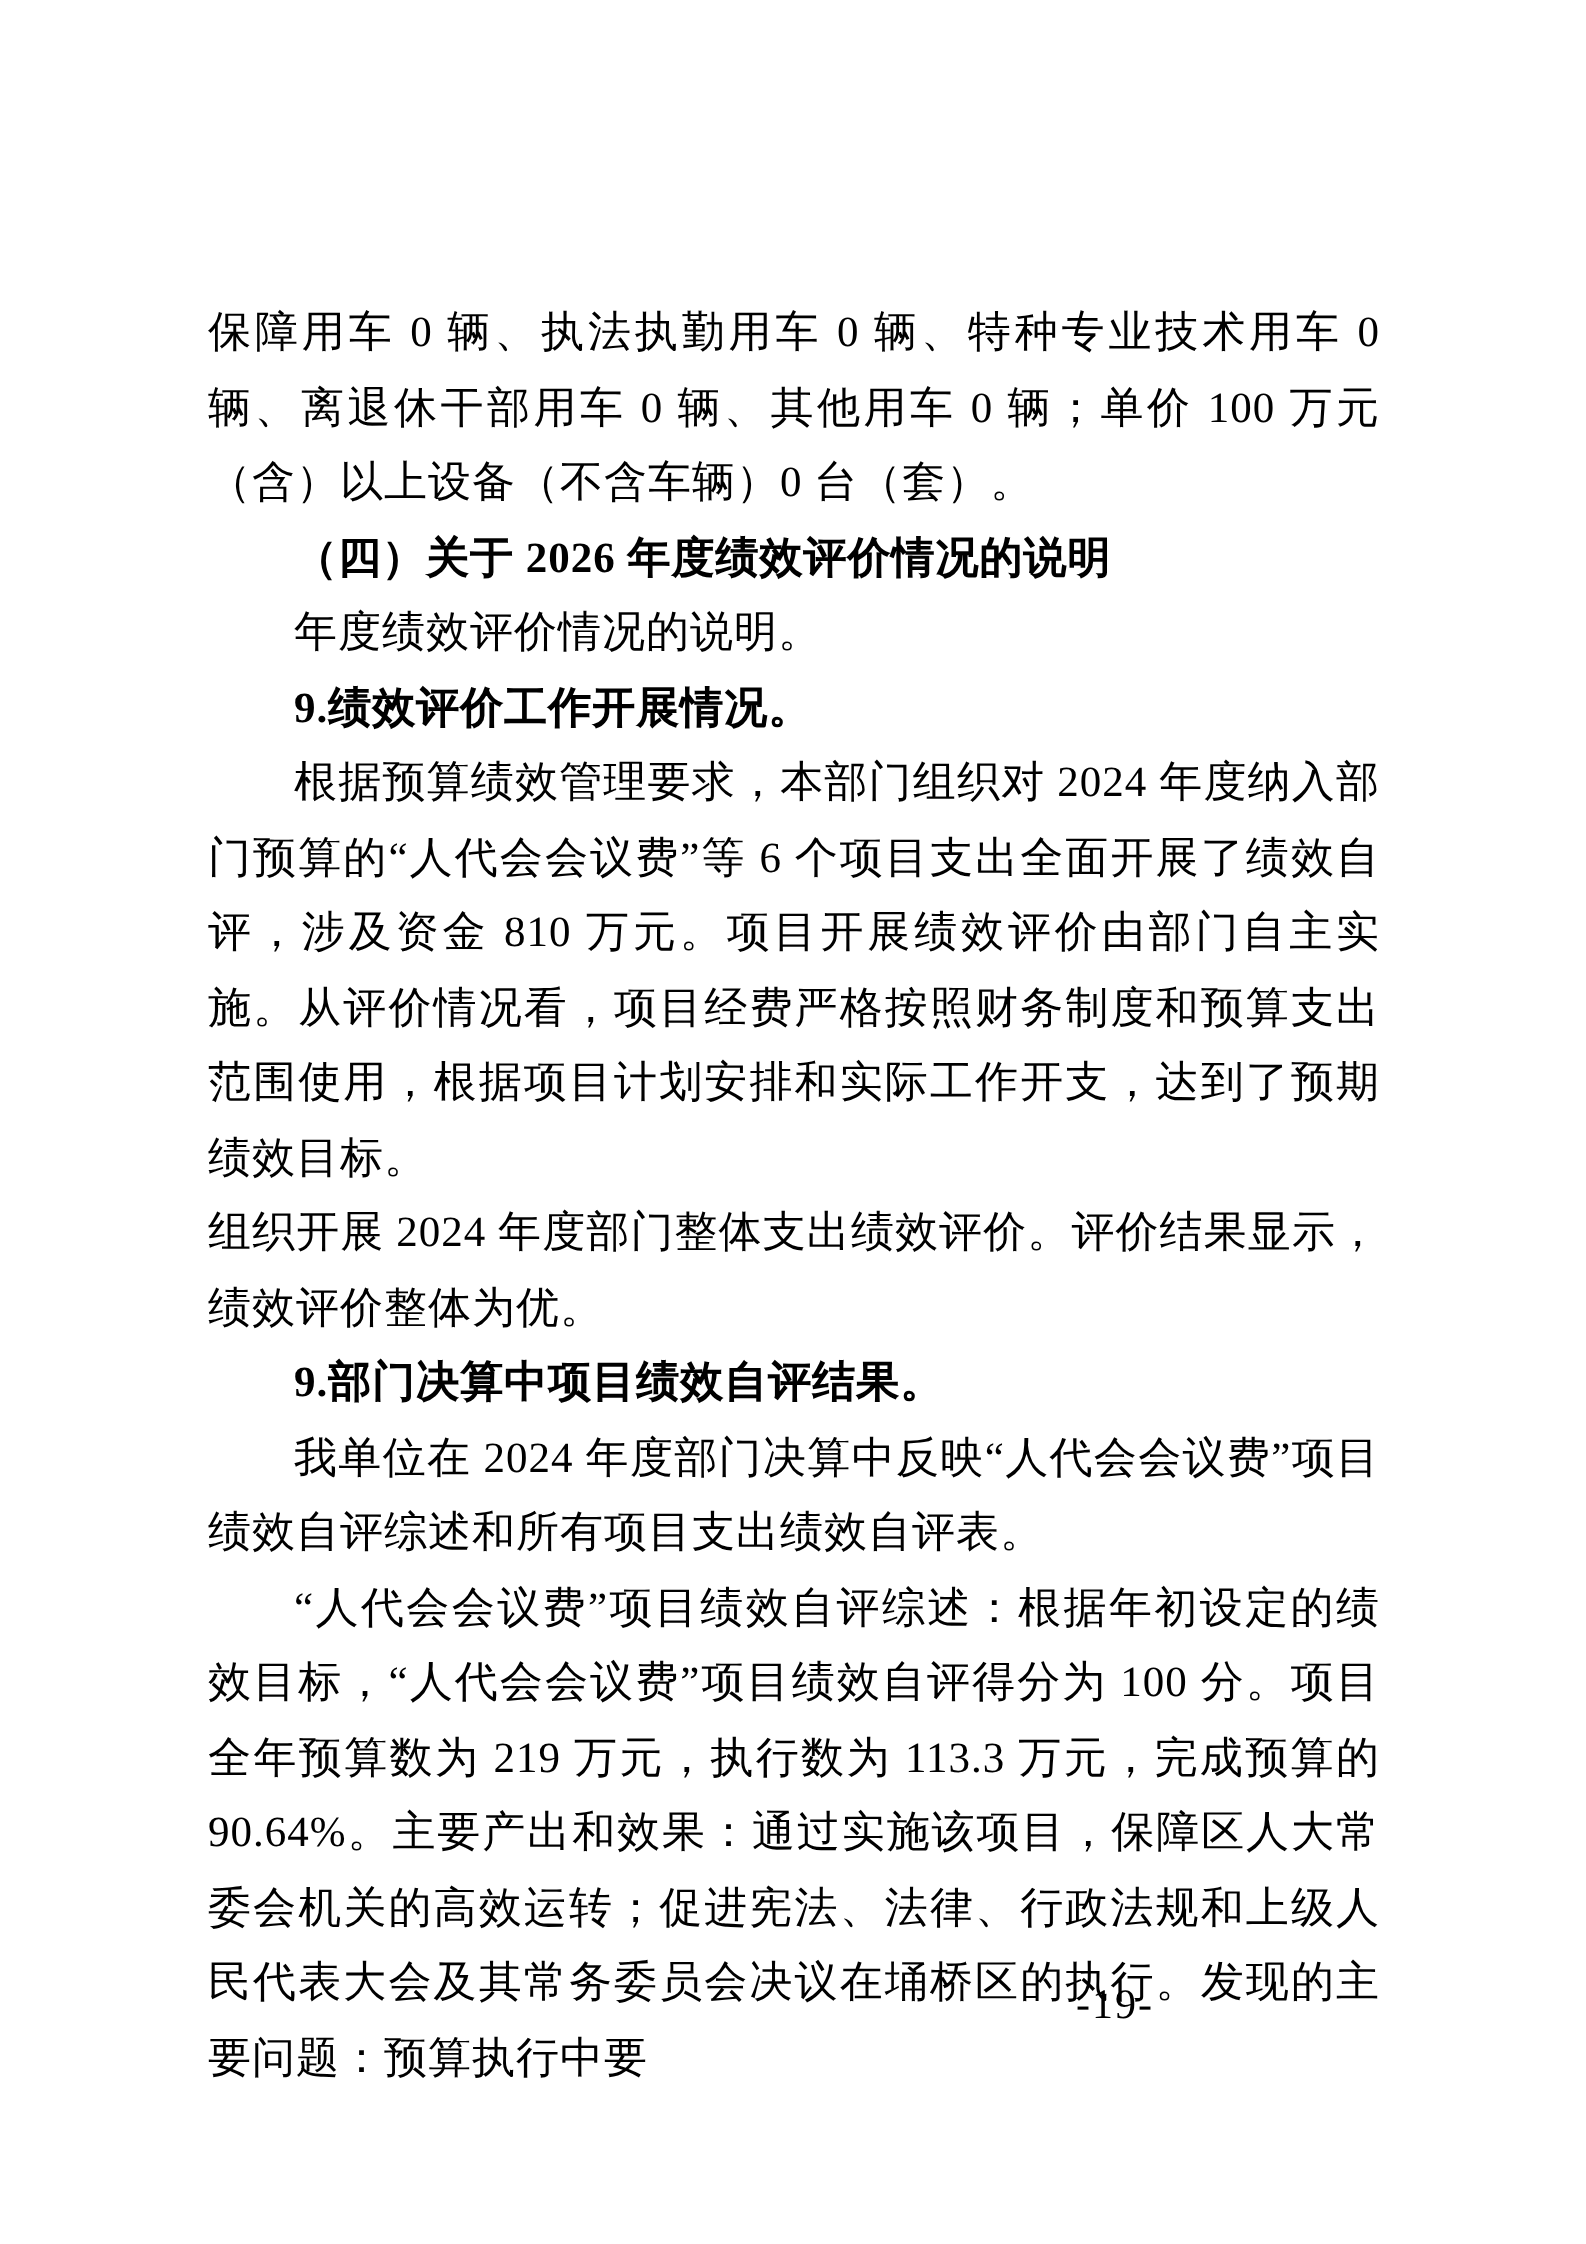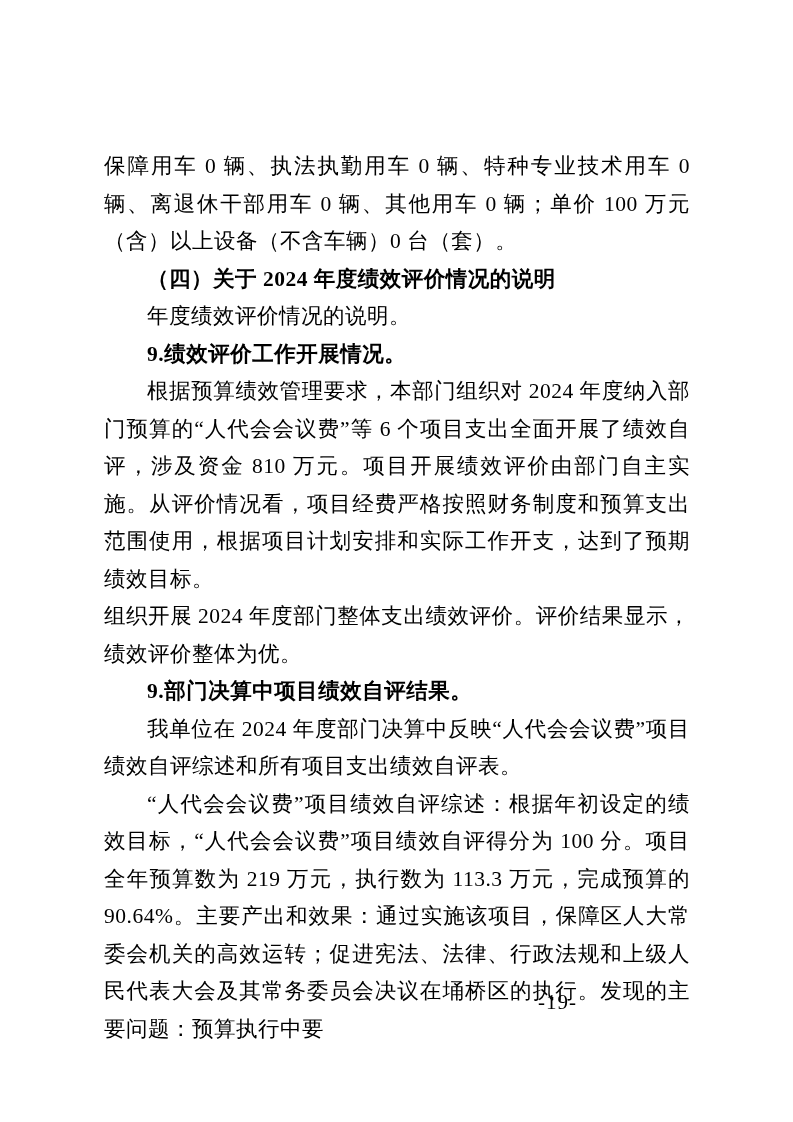--- a/index.html
+++ b/index.html
@@ -53,21 +53,21 @@
     text-align: left;
     letter-spacing: 1px;
   }
 </style>
 </head>
 <body>
 
 <div class="page">
   <div class="content">
     <p class="para">保障用车 0 辆、执法执勤用车 0 辆、特种专业技术用车 0 辆、离退休干部用车 0 辆、其他用车 0 辆；单价 100 万元（含）以上设备（不含车辆）0 台（套）。</p>
-    <p class="para heading">（四）关于 2024 年度绩效评价情况的说明</p>
+    <p class="para heading">（四）关于 2026 年度绩效评价情况的说明</p>
     <p class="para indent">年度绩效评价情况的说明。</p>
     <p class="para heading">9.绩效评价工作开展情况。</p>
     <p class="para indent">根据预算绩效管理要求，本部门组织对 2024 年度纳入部门预算的“人代会会议费”等 6 个项目支出全面开展了绩效自评，涉及资金 810 万元。项目开展绩效评价由部门自主实施。从评价情况看，项目经费严格按照财务制度和预算支出范围使用，根据项目计划安排和实际工作开支，达到了预期绩效目标。</p>
     <p class="para">组织开展 2024 年度部门整体支出绩效评价。评价结果显示，绩效评价整体为优。</p>
     <p class="para heading">9.部门决算中项目绩效自评结果。</p>
     <p class="para indent">我单位在 2024 年度部门决算中反映“人代会会议费”项目绩效自评综述和所有项目支出绩效自评表。</p>
     <p class="para indent">“人代会会议费”项目绩效自评综述：根据年初设定的绩效目标，“人代会会议费”项目绩效自评得分为 100 分。项目全年预算数为 219 万元，执行数为 113.3 万元，完成预算的 90.64%。主要产出和效果：通过实施该项目，保障区人大常委会机关的高效运转；促进宪法、法律、行政法规和上级人民代表大会及其常务委员会决议在埇桥区的执行。发现的主要问题：预算执行中要</p>
   </div>
   <div class="page-number">-19-</div>
 </div>

